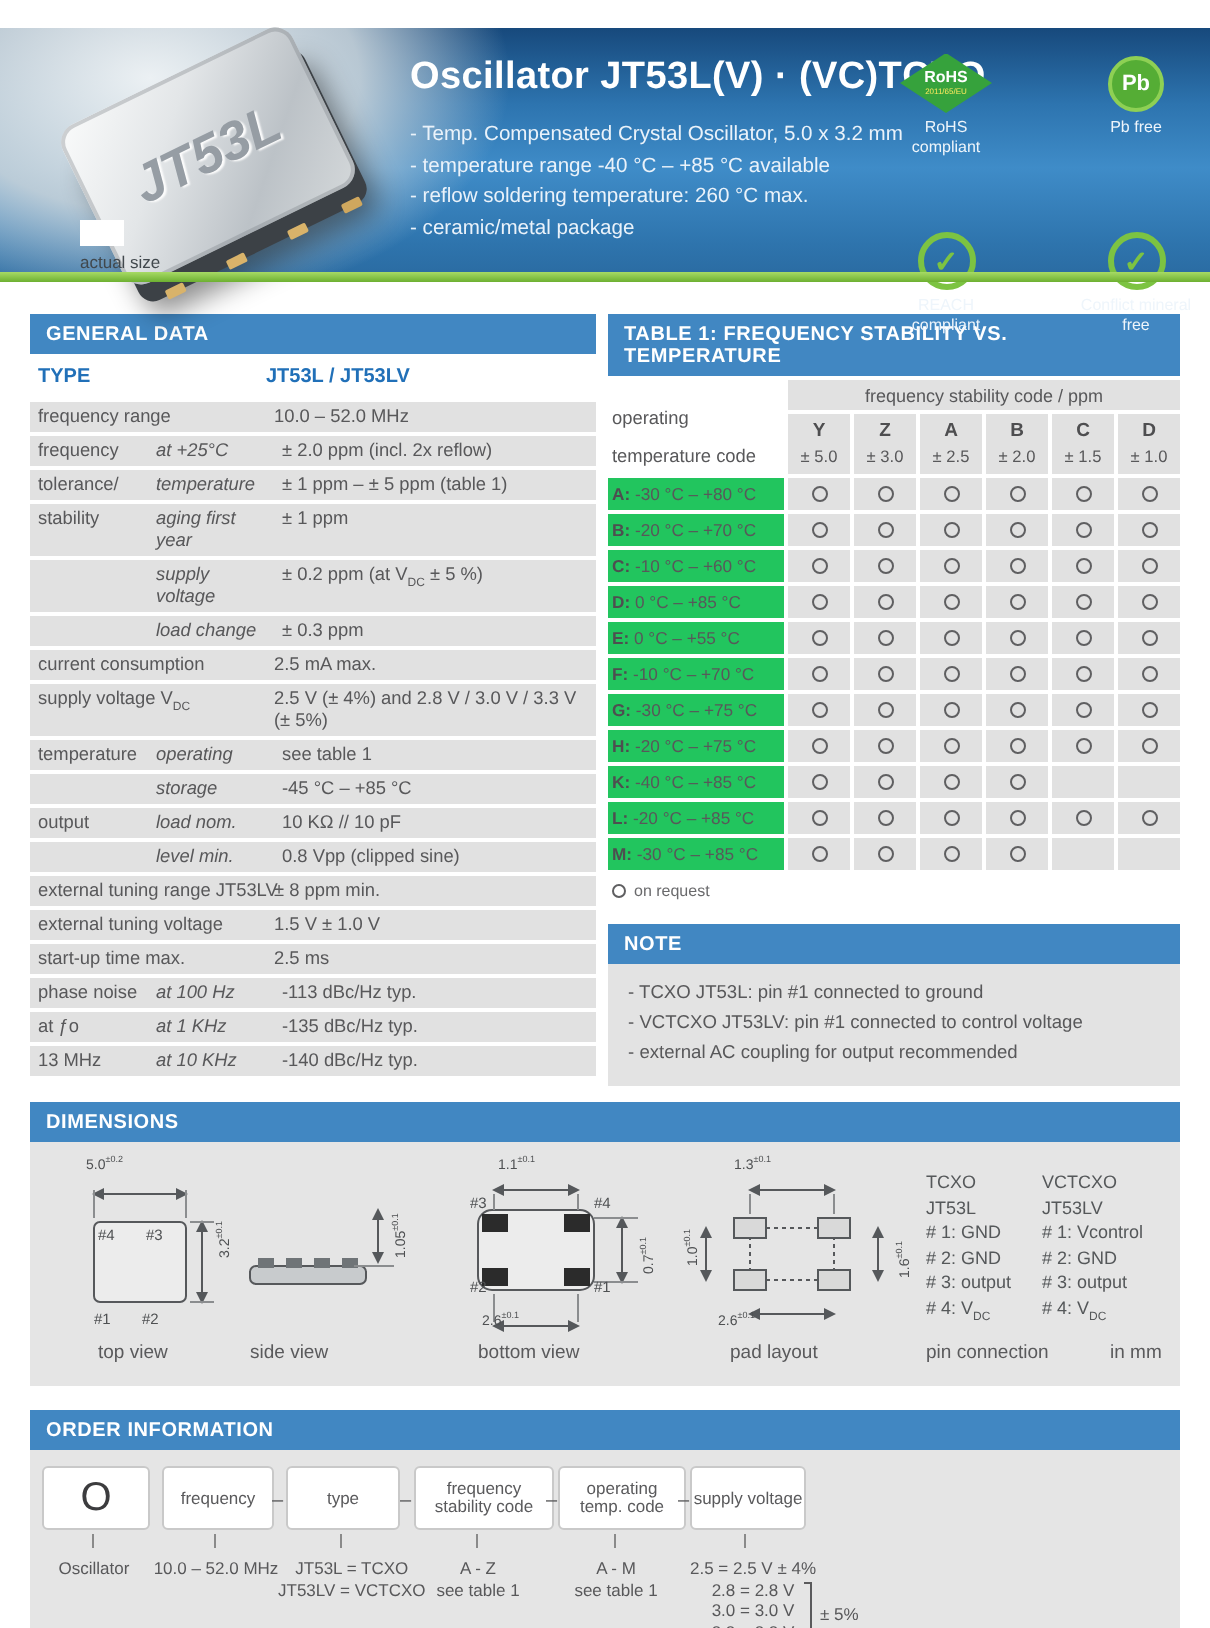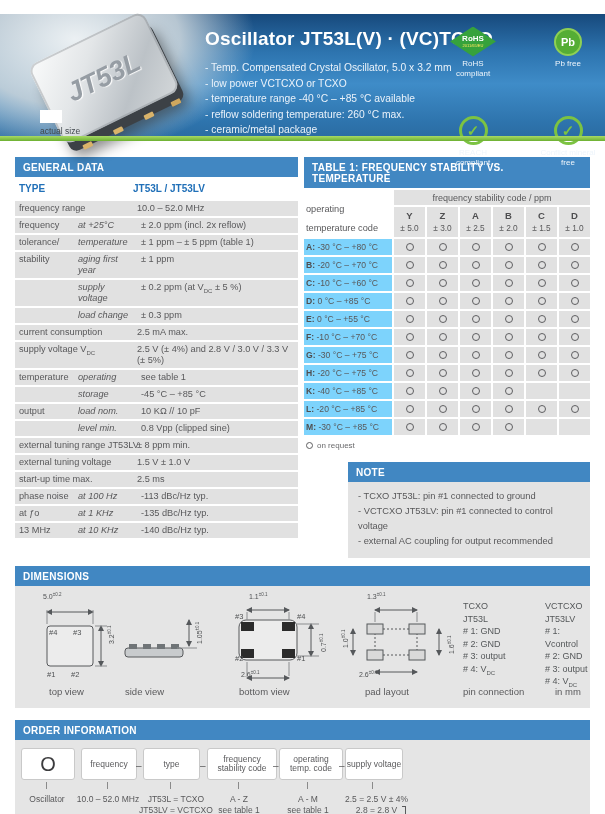--- a/index.html
+++ b/index.html
@@ -65,29 +65,29 @@
   .t1-corner{width:86px;background:#fff;font-size:9.2px;display:flex;flex-direction:column;
       justify-content:flex-end;padding:0 0 4px 2px;}
   .t1-corner .l1{margin-bottom:9px;}
   .t1-right{flex:1;display:flex;flex-direction:column;gap:2px;}
   .t1-band{background:#e1e1e1;text-align:center;font-size:9px;padding:3px 0 2px;}
   .t1-codes{display:flex;gap:2px;}
   .t1-codecell{flex:1;background:#e1e1e1;text-align:center;padding:3px 0 4px;}
   .code-letter{display:block;font-weight:bold;font-size:9.5px;color:#4e4e50;}
   .code-ppm{display:block;font-size:8.3px;margin-top:2px;}
   .t1-row{display:flex;gap:2px;margin-top:2px;}
-  .t1-label{width:86px;background:#7dd3fc;font-size:8.6px;padding:3px 0 3px 2px;white-space:nowrap;}
+  .t1-label{width:86px;background:#22c55e;font-size:8.6px;padding:3px 0 3px 2px;white-space:nowrap;}
   .t1-label b{color:#4e4e50;}
   .t1-cell{flex:1;background:#e1e1e1;display:flex;align-items:center;justify-content:center;}
   .ring{width:6px;height:6px;border:1px solid #5f5f61;border-radius:50%;display:inline-block;}
   .t1-foot{display:flex;align-items:center;gap:4px;margin:6px 0 0 2px;font-size:8px;color:#6a6a6c;}
   .t1-foot .ring{width:5px;height:5px;}
 
   
-  .note{margin-top:12px;margin-left:44px;}
+  .note{margin-top:12px;}
   .note-body{background:#e3e3e3;padding:7px 10px 9px;font-size:9.3px;line-height:15px;}
   .note-body div::before{content:"- ";}
 
   
   .dims{margin:8px 15px 0;}
   .dims-body{position:relative;background:#e5e5e5;height:122px;}
   .dims-body svg{position:absolute;}
   .dim-label{position:absolute;font-size:7px;color:#4e5052;white-space:nowrap;}
   .dim-label sup{font-size:4.5px;}
   .rot{transform:rotate(-90deg);transform-origin:left top;}
@@ -120,21 +120,20 @@
       <div class="chip-base"></div>
       <div class="chip-top">
         <div class="chip-label">JT53L</div>
       </div>
     </div>
     <div class="size-swatch"></div>
     <div class="size-label">actual size</div>
     <div class="hero-title">Oscillator JT53L(V) · (VC)TCXO</div>
     <div class="hero-bullets">
       <div>Temp. Compensated Crystal Oscillator, 5.0 x 3.2 mm</div>
-      <div>low power VCTCXO or TCXO</div>
       <div>temperature range -40 °C – +85 °C available</div>
       <div>reflow soldering temperature: 260 °C max.</div>
       <div>ceramic/metal package</div>
     </div>
     <div class="badges">
       <div class="badge">
         <div class="badge-ico">
           <div class="rohs-diamond">
             <span class="rohs-txt">RoHS</span>
             <span class="rohs-sub">2011/65/EU</span>
@@ -620,21 +619,21 @@
       <span class="dim-label rot" style="left:432px;top:68px">1.6<sup>±0.1</sup></span>
 
       <div class="pincol" style="left:448px">
         <div>TCXO</div>
         <div>JT53L</div>
         <div># 1: GND</div>
         <div># 2: GND</div>
         <div># 3: output</div>
         <div># 4: V<sub>DC</sub></div>
       </div>
-      <div class="pincol" style="left:530px">
+      <div class="pincol" style="left:506px">
         <div>VCTCXO</div>
         <div>JT53LV</div>
         <div># 1: Vcontrol</div>
         <div># 2: GND</div>
         <div># 3: output</div>
         <div># 4: V<sub>DC</sub></div>
       </div>
 
       <span class="view-label" style="left:34px">top view</span>
       <span class="view-label" style="left:110px">side view</span>

